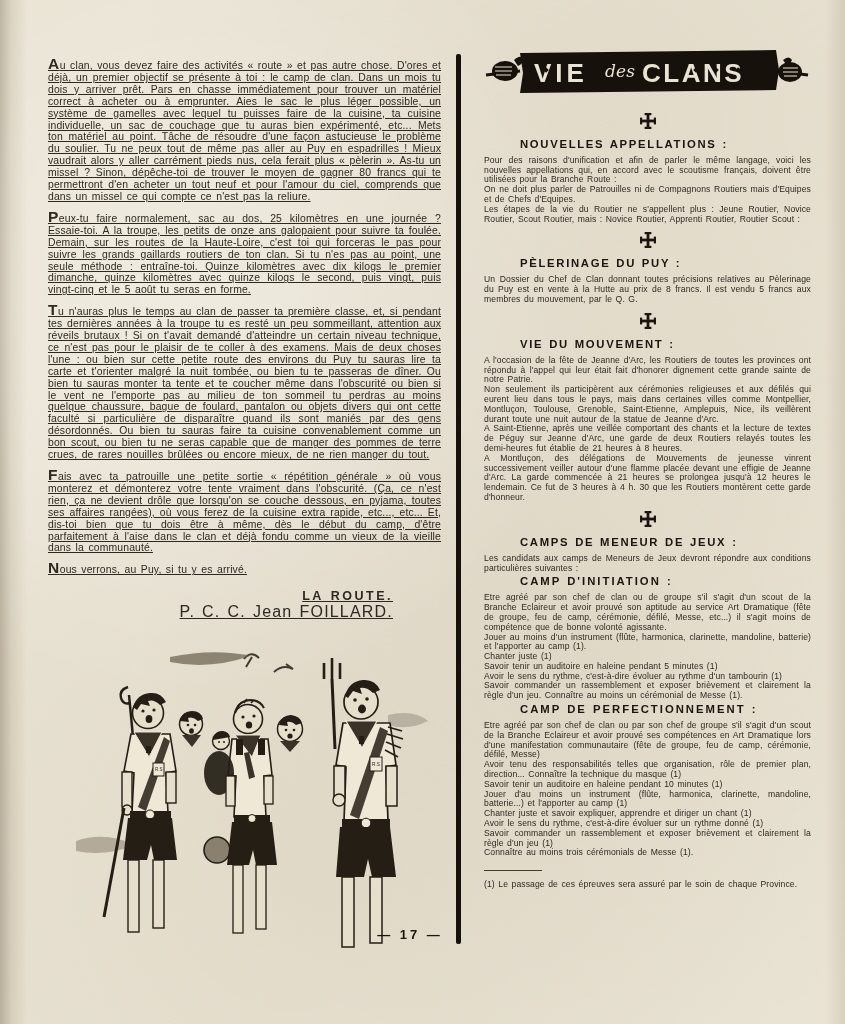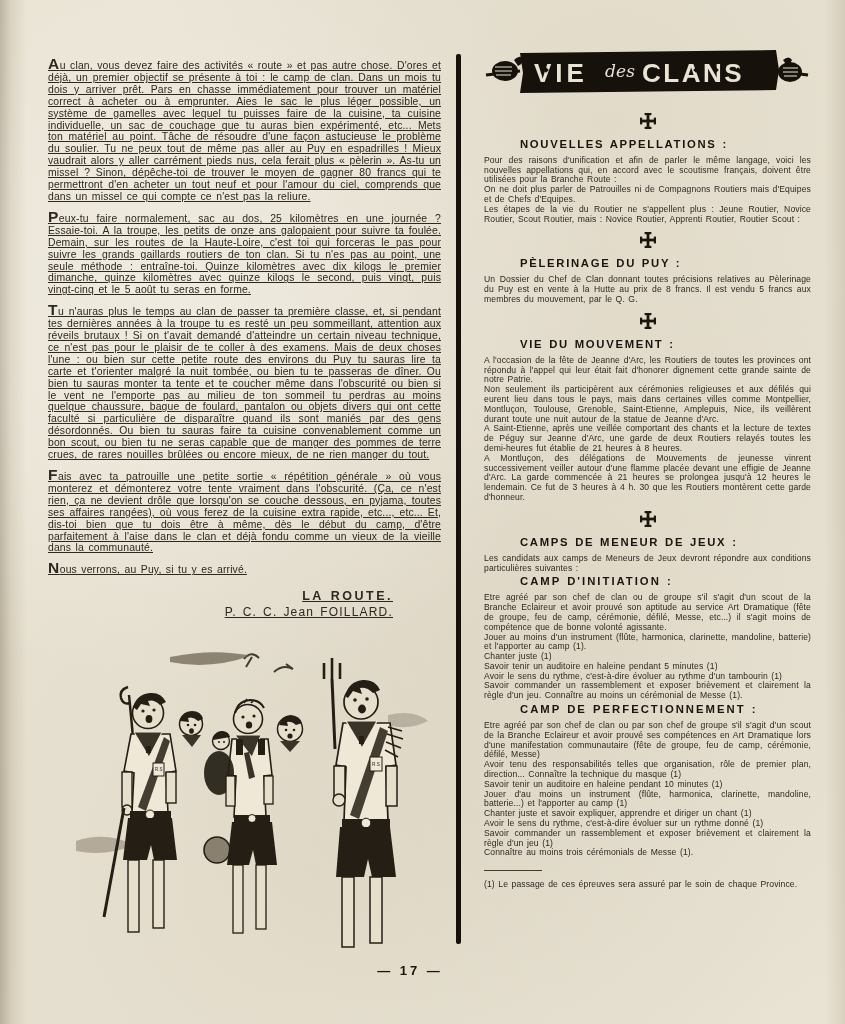--- a/index.html
+++ b/index.html
@@ -29,21 +29,21 @@
     position:absolute;left:48px;top:58px;width:393px;
     font-size:10.4px;line-height:11.9px;
     text-align:justify;letter-spacing:.15px;word-spacing:1.4px;text-decoration:underline;
   }
   .col-left p{margin:0 0 8px;}
   .lead::first-letter{
     font-size:15.5px;font-weight:700;letter-spacing:.5px;
   }
   .signature{margin-top:12px;text-align:right;padding-right:48px;line-height:16px;}
   .sig1{font-weight:700;font-size:12.5px;letter-spacing:2.5px;}
-  .sig2{font-size:12px;letter-spacing:1.2px;}
+  .sig2{font-size:16px;letter-spacing:1.2px;}
   
   .illustration{position:absolute;left:58px;top:645px;width:402px;height:330px;}
   
   .divider{
     position:absolute;left:456px;top:54px;width:5px;height:890px;
     background:var(--banner);border-radius:2px;
   }
   
   .col-right{
     position:absolute;left:484px;top:44px;width:327px;
@@ -59,21 +59,21 @@
     letter-spacing:1.7px;margin:0 0 5px;color:var(--heading);
     text-align:left;
     padding-left:36px;
   }
   .section h2.sub{letter-spacing:2px;margin-top:2px;}
   .section p{margin:0;}
   .footnote{margin-top:12px;}
   .footnote-rule{width:58px;height:1px;background:#433b2f;margin:0 0 7px;}
   
   .page-number{
-    position:absolute;left:300px;top:963px;width:220px;
+    position:absolute;left:300px;top:927px;width:220px;
     text-align:center;font-weight:700;font-size:13px;letter-spacing:3px;
     color:var(--heading);
   }
   .hidden-defs{position:absolute;width:0;height:0;overflow:hidden;}
 </style>
 </head>
 <body>
 
 <div class="page">
 

